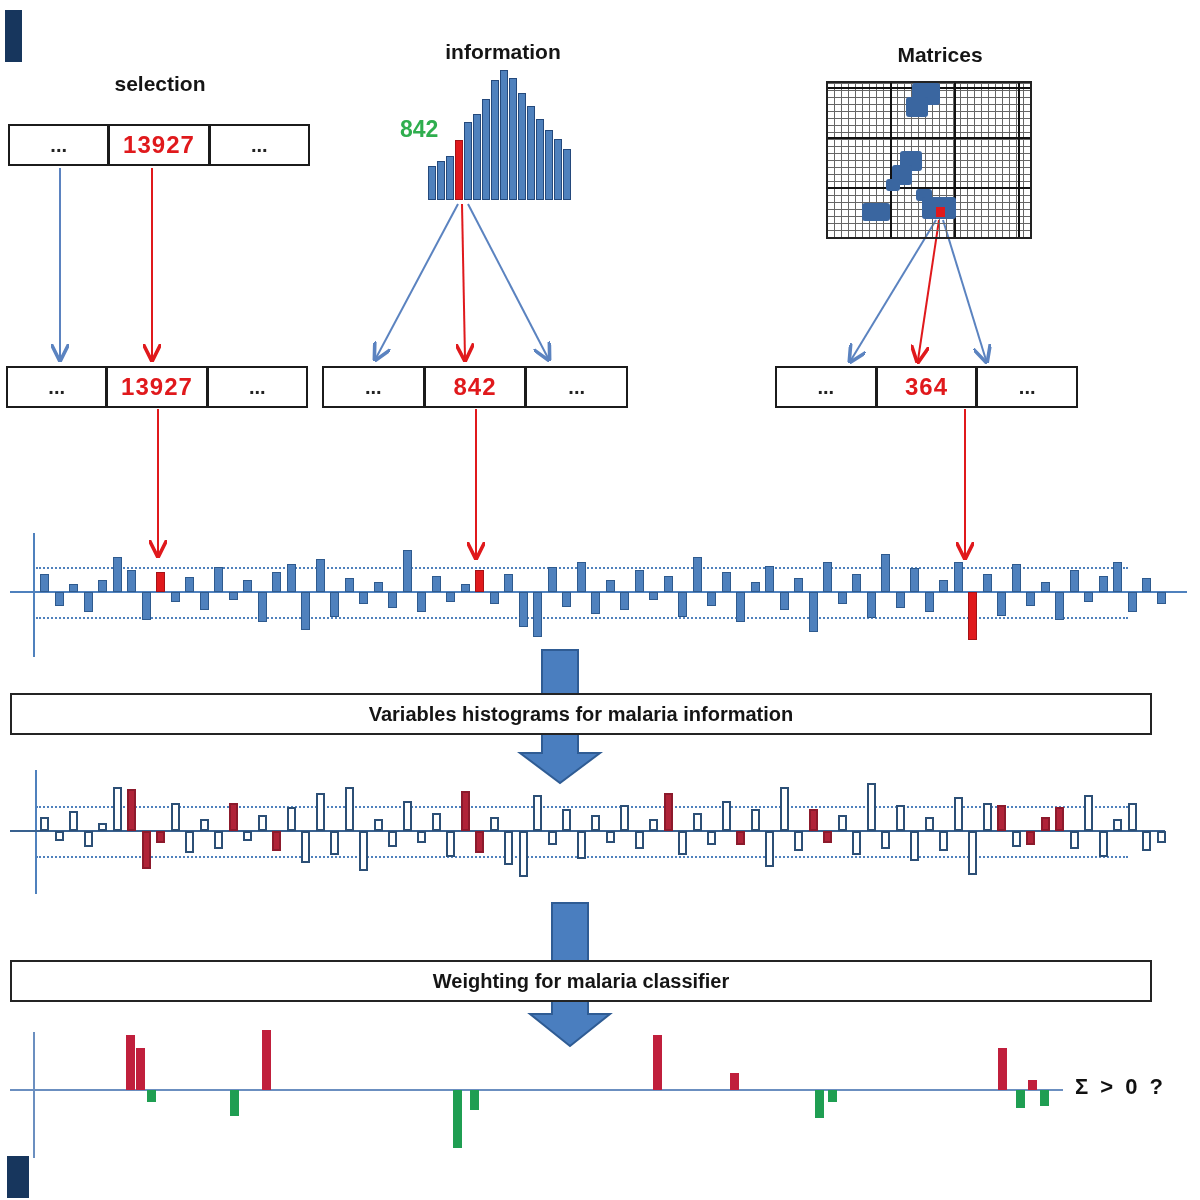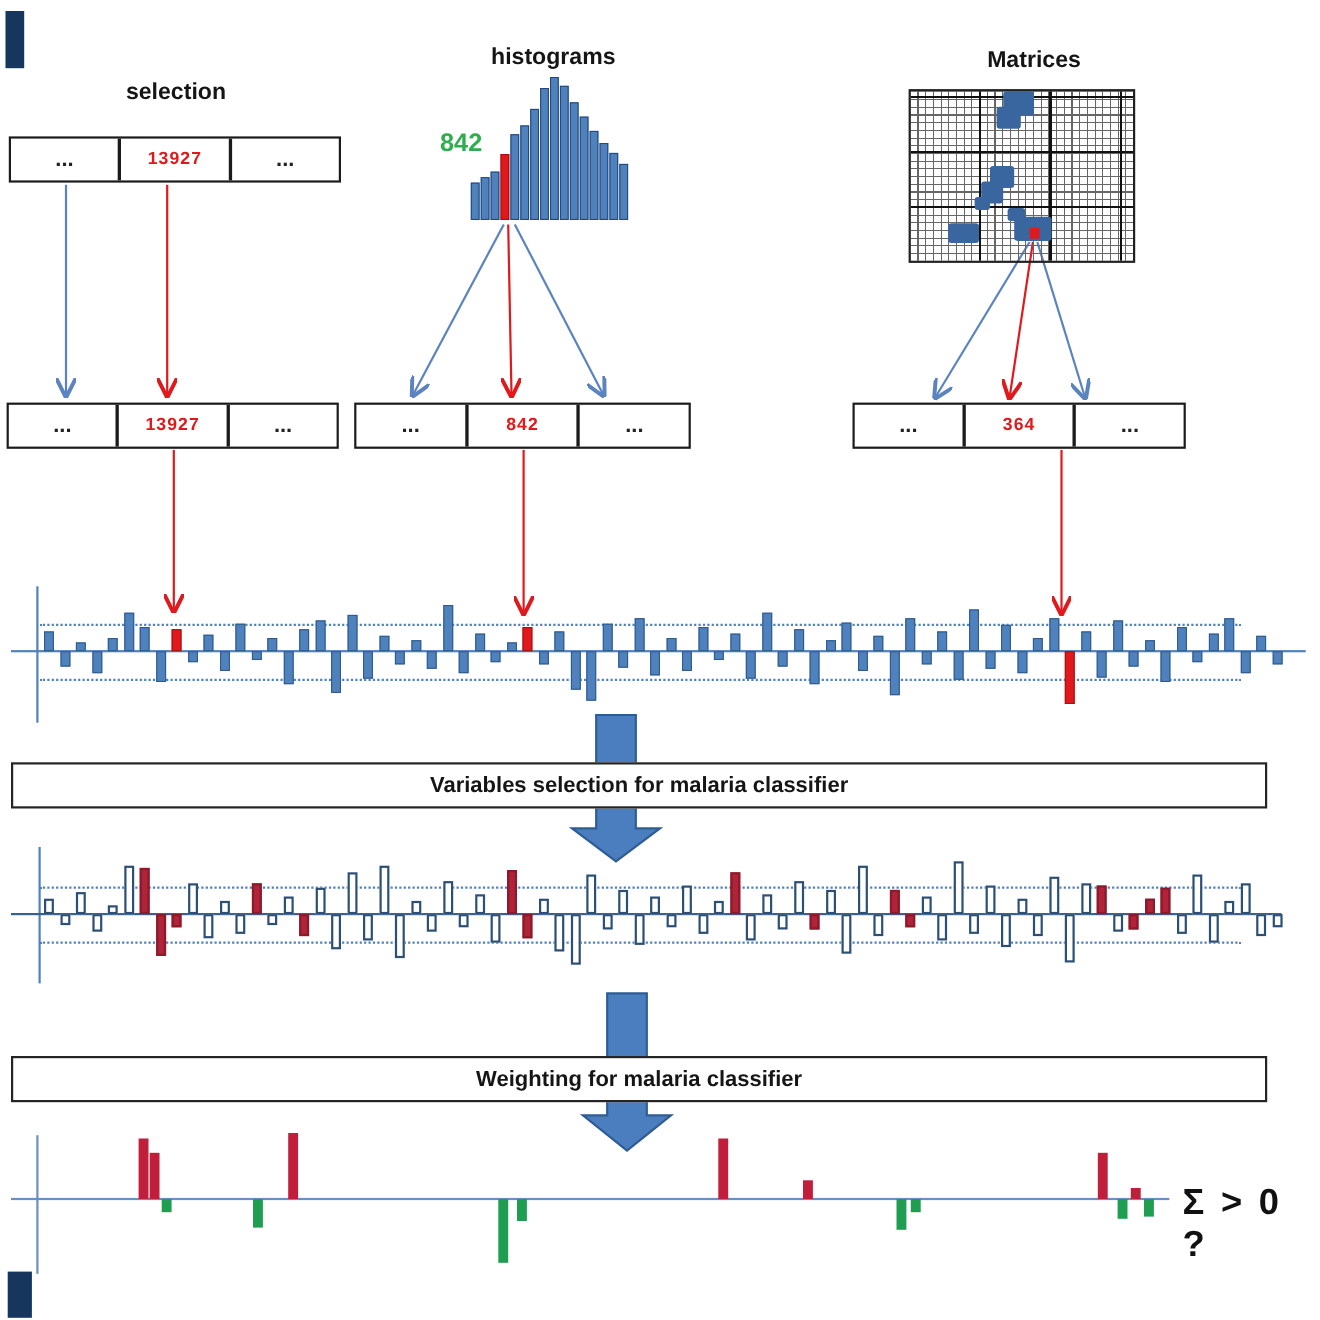--- a/index.html
+++ b/index.html
@@ -3,39 +3,39 @@
 <meta charset="utf-8">
 <style>
   html,body{margin:0;padding:0;background:#fff;}
   #canvas{position:relative;width:1200px;height:1200px;background:#fff;overflow:hidden;
           font-family:"Liberation Sans",sans-serif;}
   svg.overlay{position:absolute;left:0;top:0;z-index:0;pointer-events:none;}
   .title{position:absolute;z-index:2;font-weight:bold;font-size:21px;color:#151515;text-align:center;}
   .cellbox{position:absolute;z-index:2;display:flex;background:#fff;border:2px solid #1b1b1b;box-sizing:border-box;}
   .cell{flex:1;display:flex;align-items:center;justify-content:center;font-weight:bold;font-size:20px;color:#222;}
   .cell + .cell{border-left:3px solid #1b1b1b;}
-  .cell.num{color:#e0191c;font-size:16px;letter-spacing:1px;}
+  .cell.num{color:#e0191c;font-size:24px;letter-spacing:1px;}
   .stage{position:absolute;left:10px;width:1142px;height:42px;z-index:2;background:#fff;border:2px solid #242424;
          box-sizing:border-box;display:flex;align-items:center;justify-content:center;
          font-weight:bold;font-size:20px;color:#151515;}
   .chart{position:absolute;z-index:1;}
   .bar{position:absolute;box-sizing:border-box;}
   .c1{background:#4f81bd;border:1px solid #2e5a8e;}
   .c1.red{background:#e0191c;border-color:#a51216;}
   .c2{background:#ffffff;border:2px solid #2c4f76;}
   .c2.red{background:#b02338;border-color:#8c1a2c;}
   .wbar.pos{background:#c01f3c;}
   .wbar.neg{background:#1f9e52;}
   .hbar{position:absolute;background:#4f81bd;border:1px solid #24497c;box-sizing:border-box;}
   .hbar.red{background:#e0191c;border-color:#a51216;}
   .haxis{position:absolute;height:2px;z-index:1;}
   .vaxis{position:absolute;width:2px;z-index:1;}
   .dotted{position:absolute;height:0;border-top:2px dotted #4f81bd;z-index:1;}
   .greenlabel{position:absolute;z-index:2;font-weight:bold;font-size:23px;color:#2fae4e;}
-  .sigma{position:absolute;z-index:2;font-weight:bold;font-size:33px;color:#111;letter-spacing:3px;}
+  .sigma{position:absolute;z-index:2;font-weight:bold;font-size:22px;color:#111;letter-spacing:3px;}
   #matrix{position:absolute;left:826px;top:81px;width:206px;height:158px;z-index:1;
     border:2px solid #222;box-sizing:border-box;
     background-image:
       repeating-linear-gradient(90deg, transparent 0 62px, #111 62px 64px),
       repeating-linear-gradient(0deg, transparent 0 48px, #111 48px 50px),
       repeating-linear-gradient(90deg, transparent 0 6px, #666 6px 7px),
       repeating-linear-gradient(0deg, transparent 0 6px, #666 6px 7px);}
   .blob{position:absolute;background:#3a66a0;border-radius:3px;}
   .redcell{position:absolute;background:#e0191c;}
   .artifact{position:absolute;background:#17365d;z-index:2;}
@@ -68,21 +68,21 @@
 
     <line x1="158" y1="409" x2="158" y2="554" stroke="#e0191c" stroke-width="2" marker-end="url(#mr)"></line>
     <line x1="476" y1="409" x2="476" y2="556" stroke="#e0191c" stroke-width="2" marker-end="url(#mr)"></line>
     <line x1="965" y1="409" x2="965" y2="556" stroke="#e0191c" stroke-width="2" marker-end="url(#mr)"></line>
 
     <polygon points="542,650 578,650 578,753 600,753 560,783 520,753 542,753" fill="#4a7ebf" stroke="#2f5c94" stroke-width="2"></polygon>
     <polygon points="552,903 588,903 588,1014 610,1014 570,1046 530,1014 552,1014" fill="#4a7ebf" stroke="#2f5c94" stroke-width="2"></polygon>
   </svg>
 
   <div class="title" style="left:90px;top:72px;width:140px;">selection</div>
-  <div class="title" style="left:428px;top:40px;width:150px;">histograms</div>
+  <div class="title" style="left:428px;top:40px;width:150px;">information</div>
   <div class="title" style="left:870px;top:43px;width:140px;">Matrices</div>
 
   <div class="cellbox" style="left:8px;top:124px;width:302px;height:42px;">
     <div class="cell">...</div>
     <div class="cell num">13927</div>
     <div class="cell">...</div>
   </div>
 
   <div class="chart" id="hist" style="left:428px;top:70px;width:146px;height:130px;">
       <div class="hbar" style="left: 0px; width: 8px; top: 96px; height: 34px;"></div>
@@ -125,21 +125,21 @@
     <div class="cell">...</div>
     <div class="cell num">842</div>
     <div class="cell">...</div>
   </div>
   <div class="cellbox" style="left:775px;top:366px;width:303px;height:42px;">
     <div class="cell">...</div>
     <div class="cell num">364</div>
     <div class="cell">...</div>
   </div>
 
-  <div class="stage" style="top:693px;">Variables selection for malaria classifier</div>
+  <div class="stage" style="top:693px;">Variables histograms for malaria information</div>
   <div class="stage" style="top:960px;">Weighting for malaria classifier</div>
 
   <div class="vaxis" style="left:33px;top:533px;height:124px;background:#4f81bd;"></div>
   <div class="haxis" style="left:10px;top:591px;width:1177px;background:#4f81bd;"></div>
   <div class="dotted" style="left:36px;top:567px;width:1092px;"></div>
   <div class="dotted" style="left:36px;top:617px;width:1092px;"></div>
   <div class="chart" id="chart1" style="left:40px;top:532px;width:1130px;height:130px;">
       <div class="bar c1" style="left: 0px; width: 9px; top: 42px; height: 18px;"></div>
       <div class="bar c1" style="left: 14.5px; width: 9px; top: 60px; height: 14px;"></div>
       <div class="bar c1" style="left: 29px; width: 9px; top: 52px; height: 8px;"></div>

